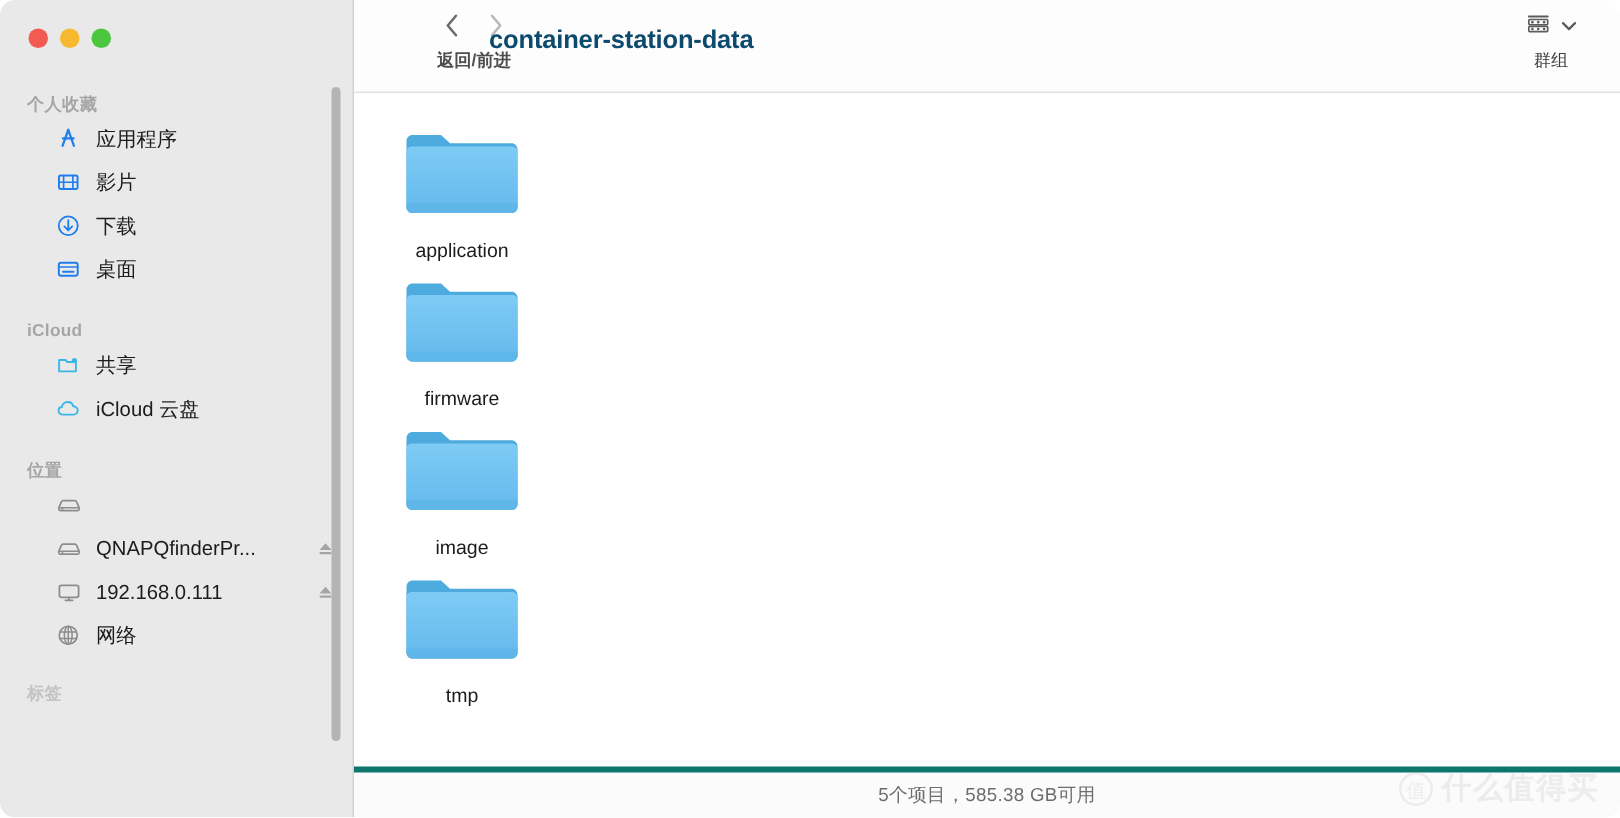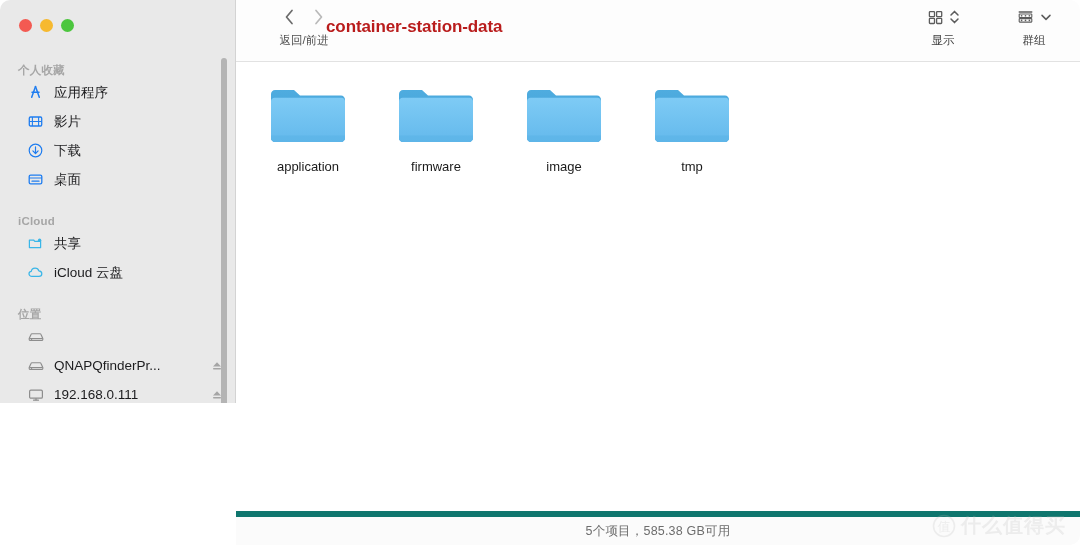--- a/index.html
+++ b/index.html
@@ -20,21 +20,21 @@
     background: #ffffff;
     border-radius: 10px;
     display: flex;
     flex-direction: row;
   }
 
   
   #sidebar {
     position: relative;
     width: 236px;
-    height: 403px;
+    height: 545px;
     background: #e9e9e9;
     flex: 0 0 236px;
     box-sizing: border-box;
     overflow: hidden;
   }
 
   #traffic-lights {
     position: absolute;
     top: 19px;
     left: 19px;
@@ -69,21 +69,21 @@
     letter-spacing: 0.2px;
     line-height: 14px;
   }
   .sb-first-header { margin-top: 8px; }
   .sb-gap-header  { margin-top: 21px; }
 
   .sb-item {
     display: flex;
     align-items: center;
     height: 27px;
-    padding-left: 26px;
+    padding-left: 36px;
     padding-right: 12px;
     box-sizing: border-box;
     margin-top: 2px;
   }
   .sb-icon {
     width: 19px;
     height: 19px;
     flex: 0 0 19px;
     margin-right: 9px;
     display: flex;
@@ -140,24 +140,25 @@
     position: relative;
     height: 62px;
     flex: 0 0 62px;
     background: #fdfdfd;
     border-bottom: 1px solid #e2e2e2;
     box-sizing: border-box;
   }
 
   #nav-group {
     position: absolute;
-    left: 20px;
+    left: 32px;
     top: 6px;
     width: 96px;
     text-align: center;
+    font-weight: bold;
   }
   #nav-arrows {
     display: flex;
     align-items: center;
     justify-content: center;
     gap: 16px;
     height: 26px;
   }
   .nav-arrow { display: block; cursor: default; }
   #nav-caption {
@@ -167,21 +168,21 @@
     margin-top: 1px;
     white-space: nowrap;
   }
 
   #window-title {
     position: absolute;
     left: 90px;
     top: 17px;
     font-size: 17px;
     font-weight: bold;
-    color: #b91c1c;
+    color: #0c4a6e;
     letter-spacing: -0.1px;
     white-space: nowrap;
   }
 
   .tb-group {
     position: absolute;
     top: 7px;
     text-align: center;
   }
   .tb-icons {
@@ -204,21 +205,21 @@
 
   
   #file-area {
     position: relative;
     flex: 1 1 auto;
     background: #ffffff;
     overflow: hidden;
   }
   #file-grid {
     display: flex;
-    flex-direction: row;
+    flex-direction: column;
     padding: 14px 0 0 8px;
   }
   .file-item {
     width: 128px;
     display: flex;
     flex-direction: column;
     align-items: center;
     padding-top: 6px;
   }
   .folder-icon {
@@ -233,21 +234,21 @@
     text-align: center;
     white-space: nowrap;
     line-height: 16px;
   }
 
   
   #status-bar {
     position: relative;
     height: 34px;
     flex: 0 0 34px;
-    border-top: 6px solid #0f766e;
+    border-top: 4px solid #0f766e;
     background: #fbfbfb;
     display: flex;
     align-items: center;
     justify-content: center;
     box-sizing: border-box;
   }
   #status-text {
     font-size: 12.5px;
     color: #6d6d6d;
     letter-spacing: 0.2px;
@@ -433,39 +434,20 @@
             <svg width="13" height="20" viewBox="0 0 13 20">
               <path d="M4 3.5 L9.5 10 L4 16.5" fill="none" stroke="#b9b9b9" stroke-width="1.7" stroke-linecap="round" stroke-linejoin="round"></path>
             </svg>
           </span>
         </div>
         <div id="nav-caption">返回/前进</div>
       </div>
 
       <div id="window-title">container-station-data</div>
 
-      <div class="tb-group" id="tb-view">
-        <div class="tb-icons">
-          <span>
-            <svg width="17" height="17" viewBox="0 0 17 17">
-              <rect x="2.4" y="2.6" width="5.1" height="5.1" rx="0.7" fill="none" stroke="#5c5c5c" stroke-width="1.3"></rect>
-              <rect x="9.6" y="2.6" width="5.1" height="5.1" rx="0.7" fill="none" stroke="#5c5c5c" stroke-width="1.3"></rect>
-              <rect x="2.4" y="9.4" width="5.1" height="5.1" rx="0.7" fill="none" stroke="#5c5c5c" stroke-width="1.3"></rect>
-              <rect x="9.6" y="9.4" width="5.1" height="5.1" rx="0.7" fill="none" stroke="#5c5c5c" stroke-width="1.3"></rect>
-            </svg>
-          </span>
-          <span>
-            <svg width="11" height="18" viewBox="0 0 11 18">
-              <path d="M2 7 L5.5 3.4 L9 7" fill="none" stroke="#5c5c5c" stroke-width="1.5" stroke-linecap="round" stroke-linejoin="round"></path>
-              <path d="M2 11 L5.5 14.6 L9 11" fill="none" stroke="#5c5c5c" stroke-width="1.5" stroke-linecap="round" stroke-linejoin="round"></path>
-            </svg>
-          </span>
-        </div>
-        <div class="tb-caption">显示</div>
-      </div>
 
       <div class="tb-group" id="tb-group">
         <div class="tb-icons">
           <span>
             <svg width="19" height="17" viewBox="0 0 19 17">
               <path d="M3.2 3.0 H15.8" stroke="#5c5c5c" stroke-width="1.3" stroke-linecap="round"></path>
               <rect x="3.2" y="5.0" width="12.6" height="3.5" rx="0.6" fill="none" stroke="#5c5c5c" stroke-width="1.1"></rect>
               <circle cx="5.6" cy="6.75" r="0.85" fill="#5c5c5c"></circle>
               <circle cx="9.5" cy="6.75" r="0.85" fill="#5c5c5c"></circle>
               <circle cx="13.4" cy="6.75" r="0.85" fill="#5c5c5c"></circle>

